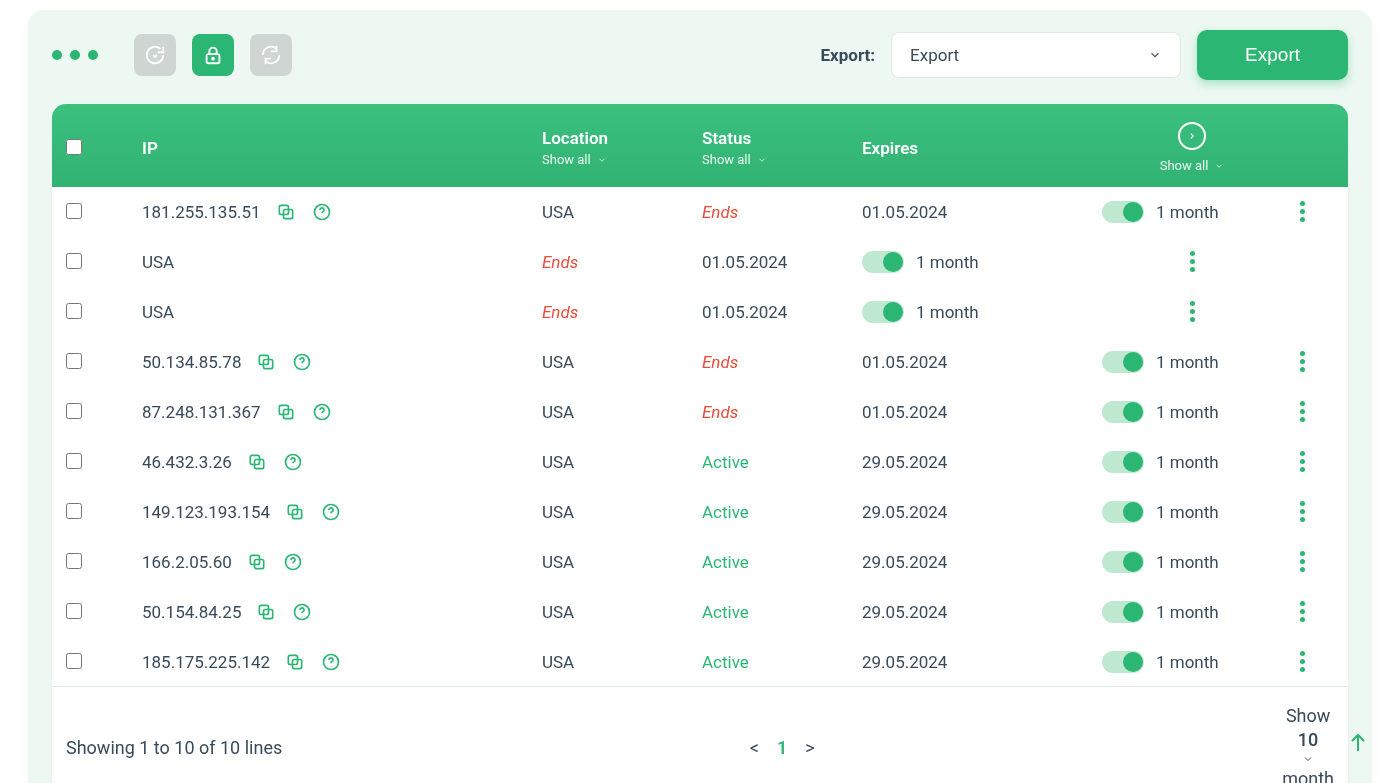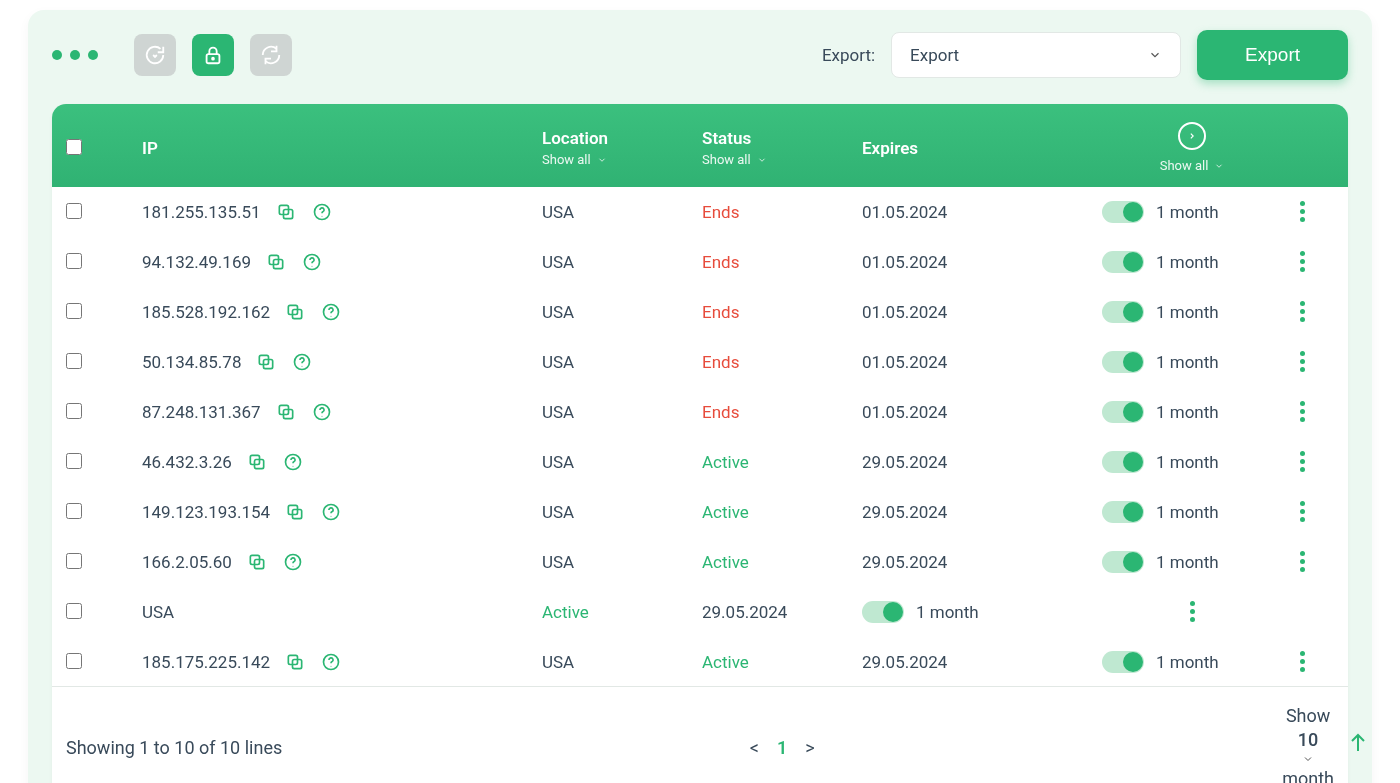--- a/index.html
+++ b/index.html
@@ -42,21 +42,21 @@
   .icon-sq{
     width:42px;height:42px;border-radius:8px;
     display:flex;align-items:center;justify-content:center;
     background:var(--grey-icon-bg);
     color:#ffffff;
     cursor:pointer;
   }
   .icon-sq.active{background:var(--green);}
   .icon-sq svg{width:22px;height:22px;stroke:#fff;fill:none;stroke-width:2;}
   .top-spacer{flex:1;}
-  .export-label{font-size:17px;color:var(--muted);font-weight:400;}
+  .export-label{font-size:17px;color:var(--muted);font-weight:700;}
   .export-select{
     height:46px;min-width:290px;background:#fff;border:1px solid var(--border);
     border-radius:8px;display:flex;align-items:center;justify-content:space-between;
     padding:0 18px;font-size:17px;color:var(--muted);cursor:pointer;
   }
   .chev{width:14px;height:14px;stroke:#555;fill:none;stroke-width:2;}
   .btn-export{
     height:50px;padding:0 48px;background:var(--green);color:#fff;border:none;
     border-radius:10px;font-size:19px;font-weight:500;cursor:pointer;
     box-shadow:0 4px 8px rgba(43,182,115,0.35);
@@ -92,21 +92,21 @@
   }
   .tbody .row:not(:last-child){border-bottom:1px solid transparent;}
   .cell-check input{width:16px;height:16px;}
   .cell-ip{display:flex;align-items:center;gap:14px;}
   .ip-text{color:var(--muted);}
   .icon-outline{
     width:22px;height:22px;display:inline-flex;align-items:center;justify-content:center;
     cursor:pointer;
   }
   .icon-outline svg{width:20px;height:20px;stroke:var(--green);fill:none;stroke-width:2;}
-  .status-ends{color:var(--red);}
+  .status-ends{color:var(--red);font-style:italic;}
   .status-active{color:var(--green);}
   .cell-renew{display:flex;align-items:center;gap:12px;}
   .toggle{
     width:42px;height:22px;background:#bfe8d1;border-radius:11px;position:relative;cursor:pointer;
   }
   .toggle::after{
     content:"";position:absolute;width:20px;height:20px;background:var(--green);
     border-radius:50%;top:1px;right:1px;
   }
   .more-dots{display:flex;flex-direction:column;gap:3px;align-items:center;cursor:pointer;}
@@ -248,71 +248,39 @@
               <span></span>
               <span></span>
               <span></span>
             </div>
     </div>
         </div>
         <div class="row">
     <div class="cell-check">
       <input type="checkbox" style="">
     </div>
-    <div class="cell-ip">
-      <span class="ip-text">94.132.49.169</span>
-      <span class="icon-outline">
-        <svg viewBox="0 0 24 24">
-                <rect x="9" y="9" width="11" height="11" rx="2"></rect>
-                <rect x="4" y="4" width="11" height="11" rx="2"></rect>
-              </svg>
-      </span>
-      <span class="icon-outline">
-        <svg viewBox="0 0 24 24">
-                <circle cx="12" cy="12" r="9"></circle>
-                <path d="M9.5 9.5a2.5 2.5 0 1 1 3.5 2.3c-.8.4-1 .9-1 1.7"></path>
-                <circle cx="12" cy="17" r="0.6" fill="#2bb673" stroke="none"></circle>
-              </svg>
-      </span>
-    </div>
     <div>USA</div>
     <div class="status-ends">Ends</div>
     <div>01.05.2024</div>
     <div class="cell-renew">
       <div class="toggle"></div>
       <span>1 month</span>
     </div>
     <div>
       <div class="more-dots">
               <span></span>
               <span></span>
               <span></span>
             </div>
     </div>
         </div>
         <div class="row">
     <div class="cell-check">
       <input type="checkbox" style="">
     </div>
-    <div class="cell-ip">
-      <span class="ip-text">185.528.192.162</span>
-      <span class="icon-outline">
-        <svg viewBox="0 0 24 24">
-                <rect x="9" y="9" width="11" height="11" rx="2"></rect>
-                <rect x="4" y="4" width="11" height="11" rx="2"></rect>
-              </svg>
-      </span>
-      <span class="icon-outline">
-        <svg viewBox="0 0 24 24">
-                <circle cx="12" cy="12" r="9"></circle>
-                <path d="M9.5 9.5a2.5 2.5 0 1 1 3.5 2.3c-.8.4-1 .9-1 1.7"></path>
-                <circle cx="12" cy="17" r="0.6" fill="#2bb673" stroke="none"></circle>
-              </svg>
-      </span>
-    </div>
     <div>USA</div>
     <div class="status-ends">Ends</div>
     <div>01.05.2024</div>
     <div class="cell-renew">
       <div class="toggle"></div>
       <span>1 month</span>
     </div>
     <div>
       <div class="more-dots">
               <span></span>
@@ -492,20 +460,36 @@
       <div class="more-dots">
               <span></span>
               <span></span>
               <span></span>
             </div>
     </div>
         </div>
         <div class="row">
     <div class="cell-check">
       <input type="checkbox" style="">
+    </div>
+    <div class="cell-ip">
+      <span class="ip-text">50.154.84.25</span>
+      <span class="icon-outline">
+        <svg viewBox="0 0 24 24">
+                <rect x="9" y="9" width="11" height="11" rx="2"></rect>
+                <rect x="4" y="4" width="11" height="11" rx="2"></rect>
+              </svg>
+      </span>
+      <span class="icon-outline">
+        <svg viewBox="0 0 24 24">
+                <circle cx="12" cy="12" r="9"></circle>
+                <path d="M9.5 9.5a2.5 2.5 0 1 1 3.5 2.3c-.8.4-1 .9-1 1.7"></path>
+                <circle cx="12" cy="17" r="0.6" fill="#2bb673" stroke="none"></circle>
+              </svg>
+      </span>
     </div>
     <div>USA</div>
     <div class="status-active">Active</div>
     <div>29.05.2024</div>
     <div class="cell-renew">
       <div class="toggle"></div>
       <span>1 month</span>
     </div>
     <div>
       <div class="more-dots">

